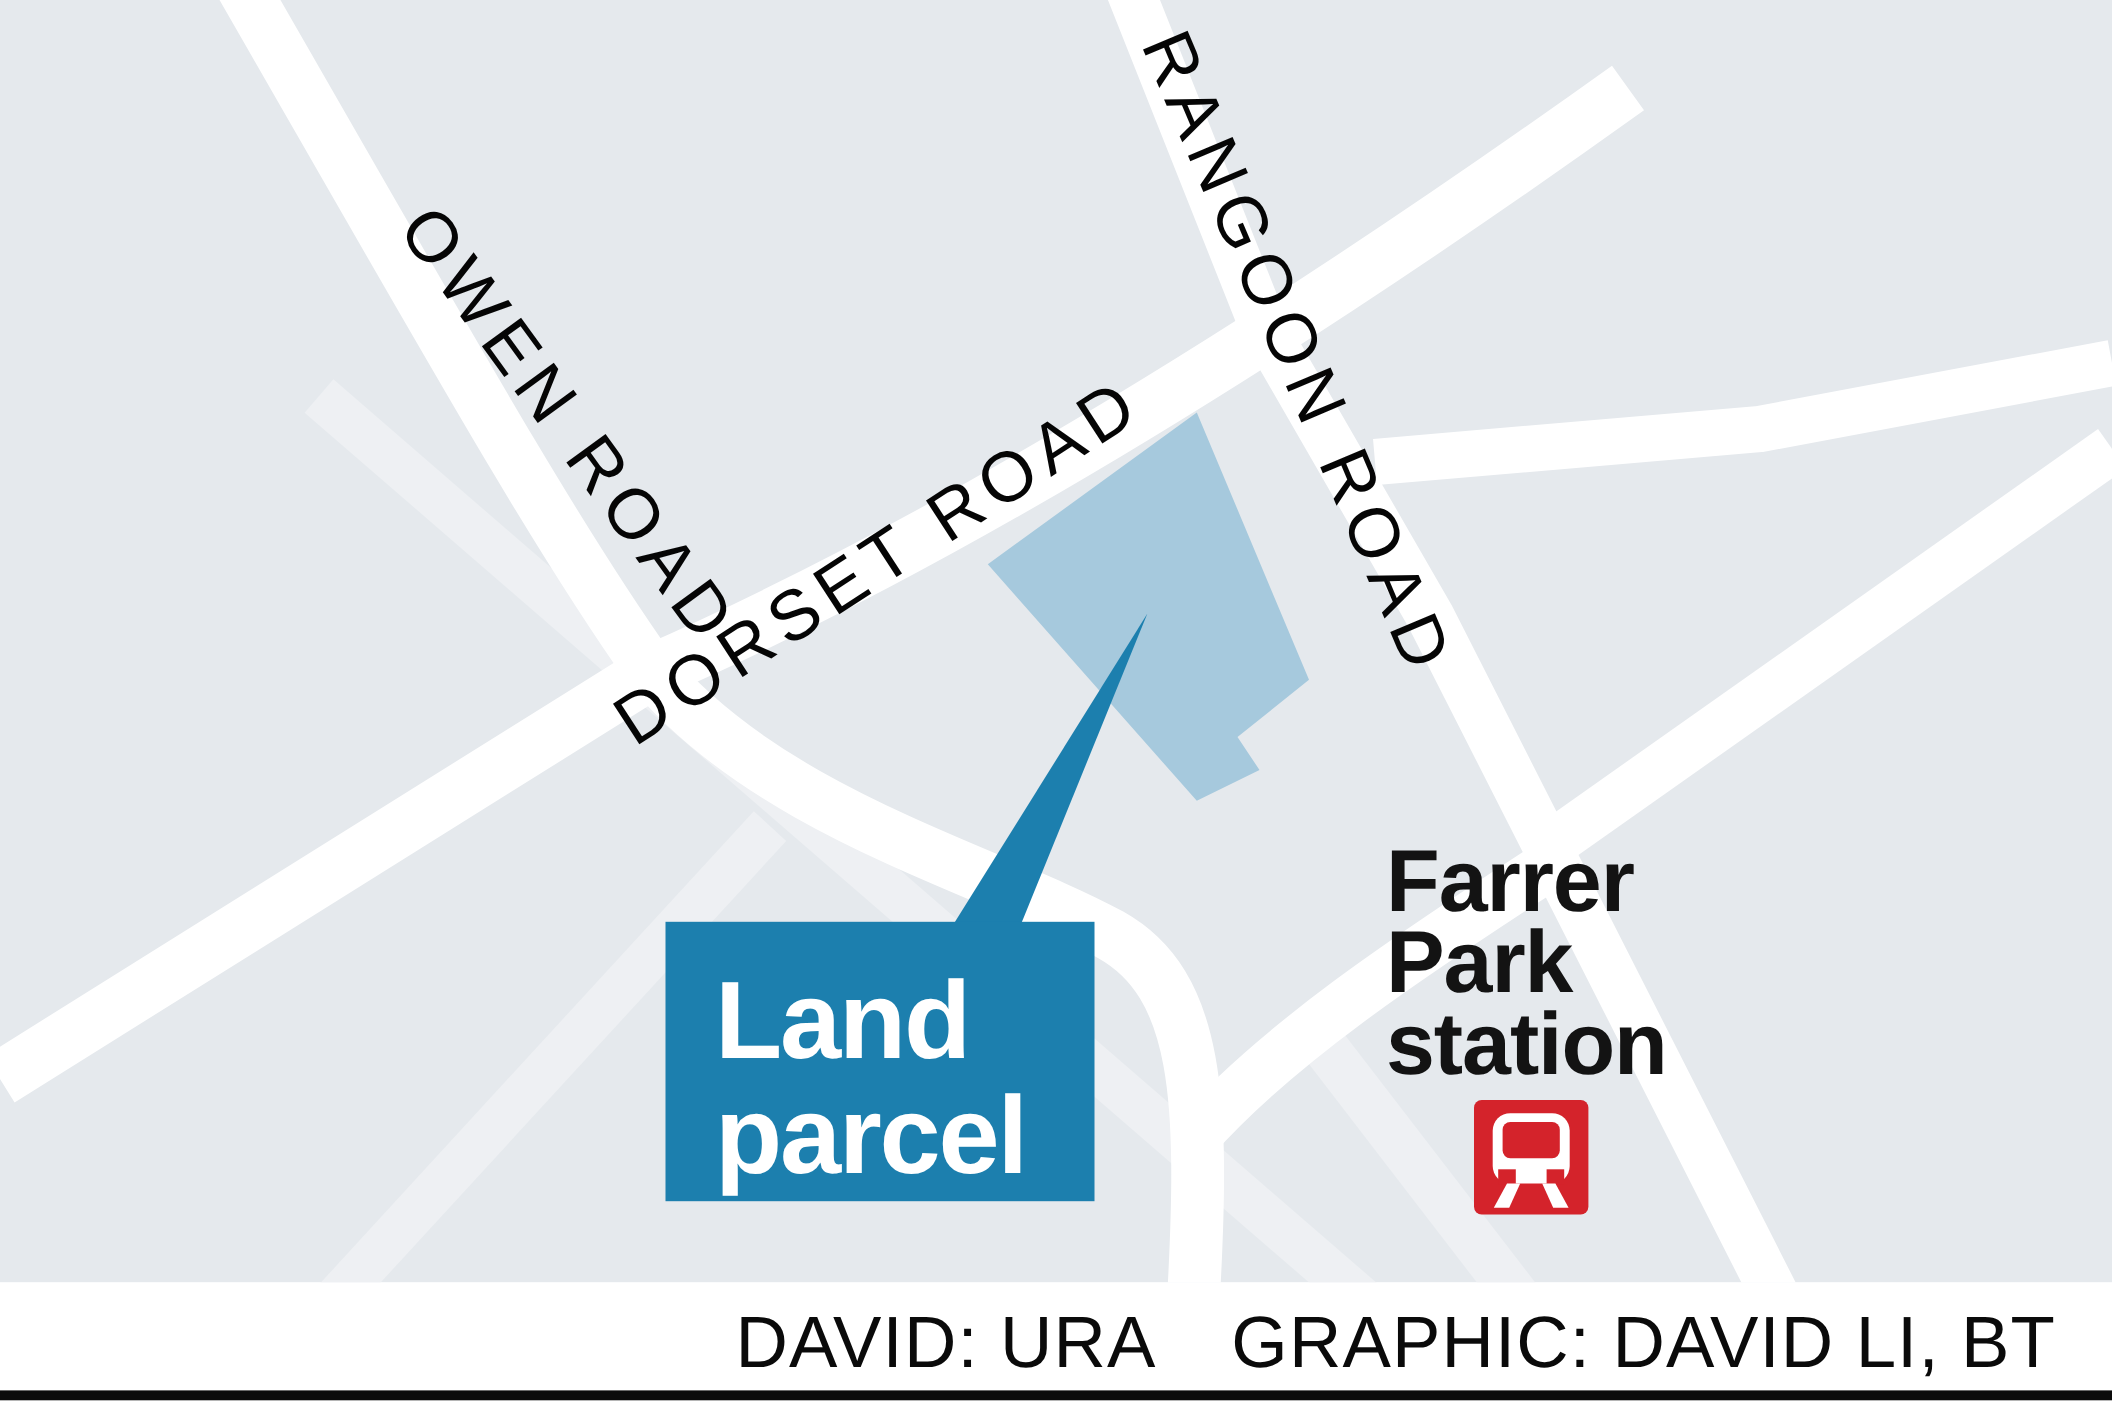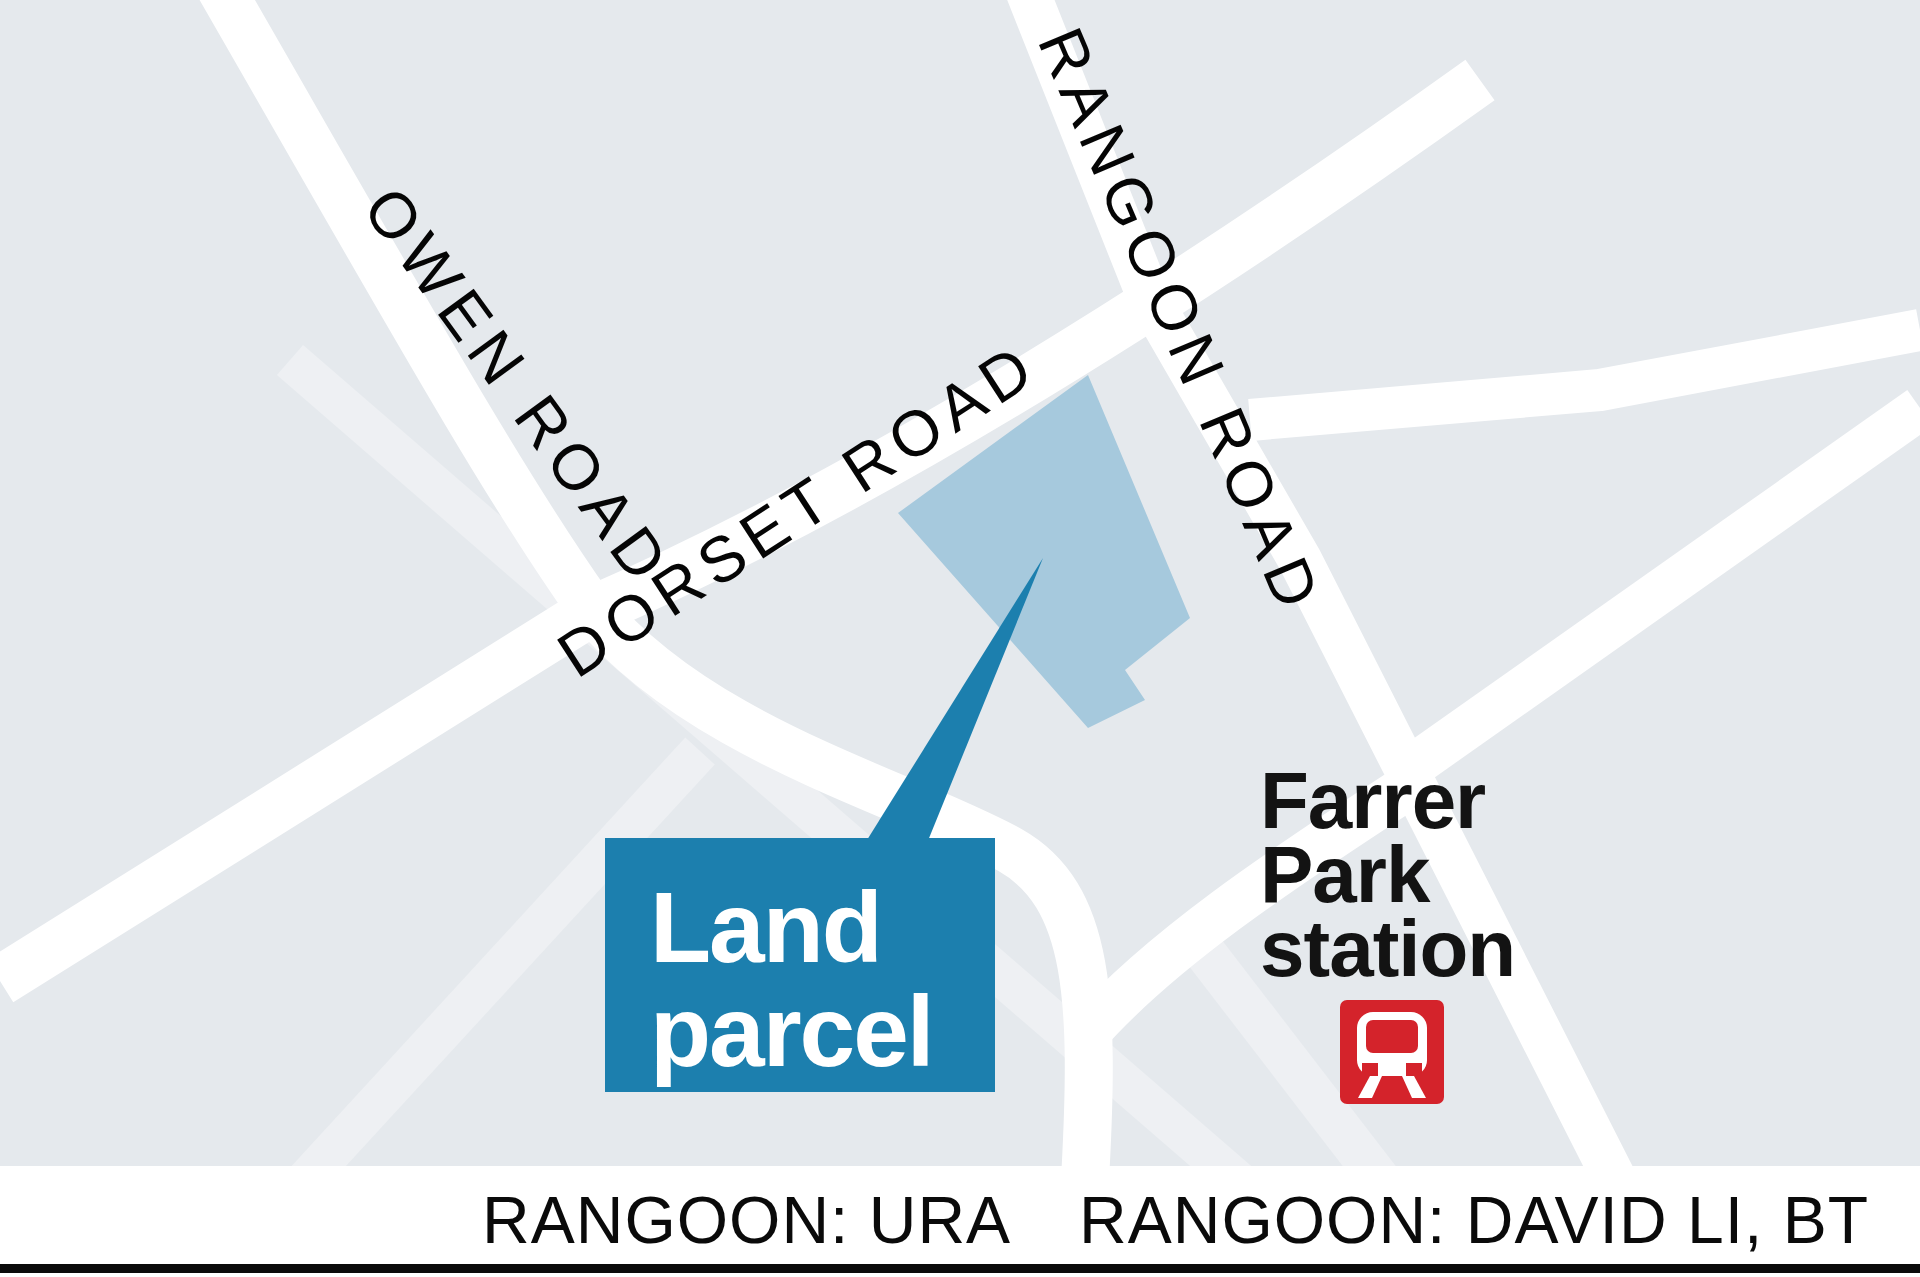--- a/index.html
+++ b/index.html
@@ -90,18 +90,18 @@
       <rect x="22" y="63" width="16" height="14" fill="#d4232b"></rect>
       <rect x="66" y="63" width="16" height="14" fill="#d4232b"></rect>
 
       <polygon points="30,76 42,76 32,98 18,98" fill="#ffffff"></polygon>
       <polygon points="62,76 74,76 86,98 72,98" fill="#ffffff"></polygon>
     </g>
   </svg>
 
   <div class="footer">
     <div class="source-line">
-      <span>RANGOON: URA</span><span class="credit">RANGOON: DAVID LI, BT</span>
+      <span>DAVID: URA</span><span class="credit">GRAPHIC: DAVID LI, BT</span>
     </div>
     <div class="bottom-rule"></div>
   </div>
 
 </div>
 
 </body></html>

